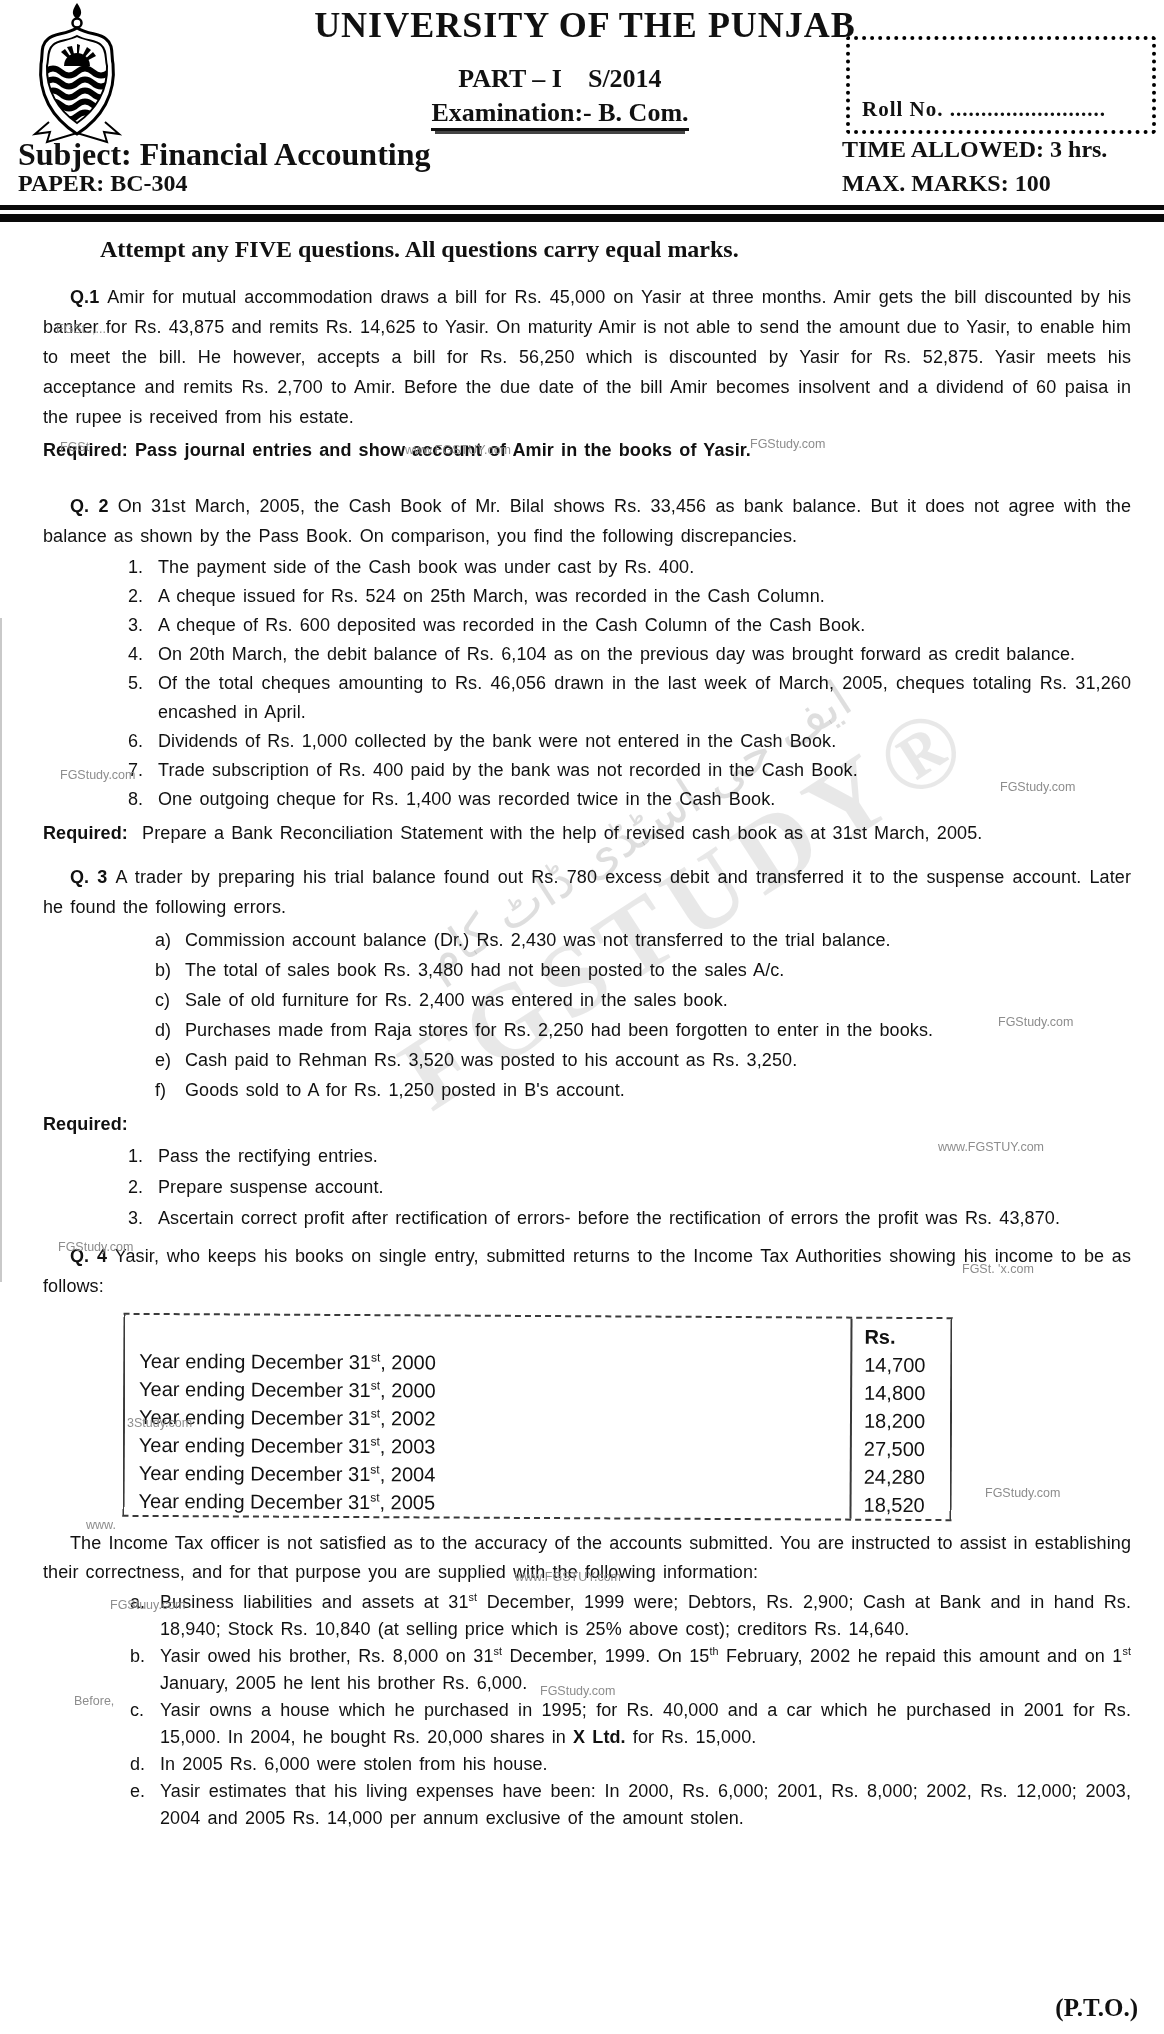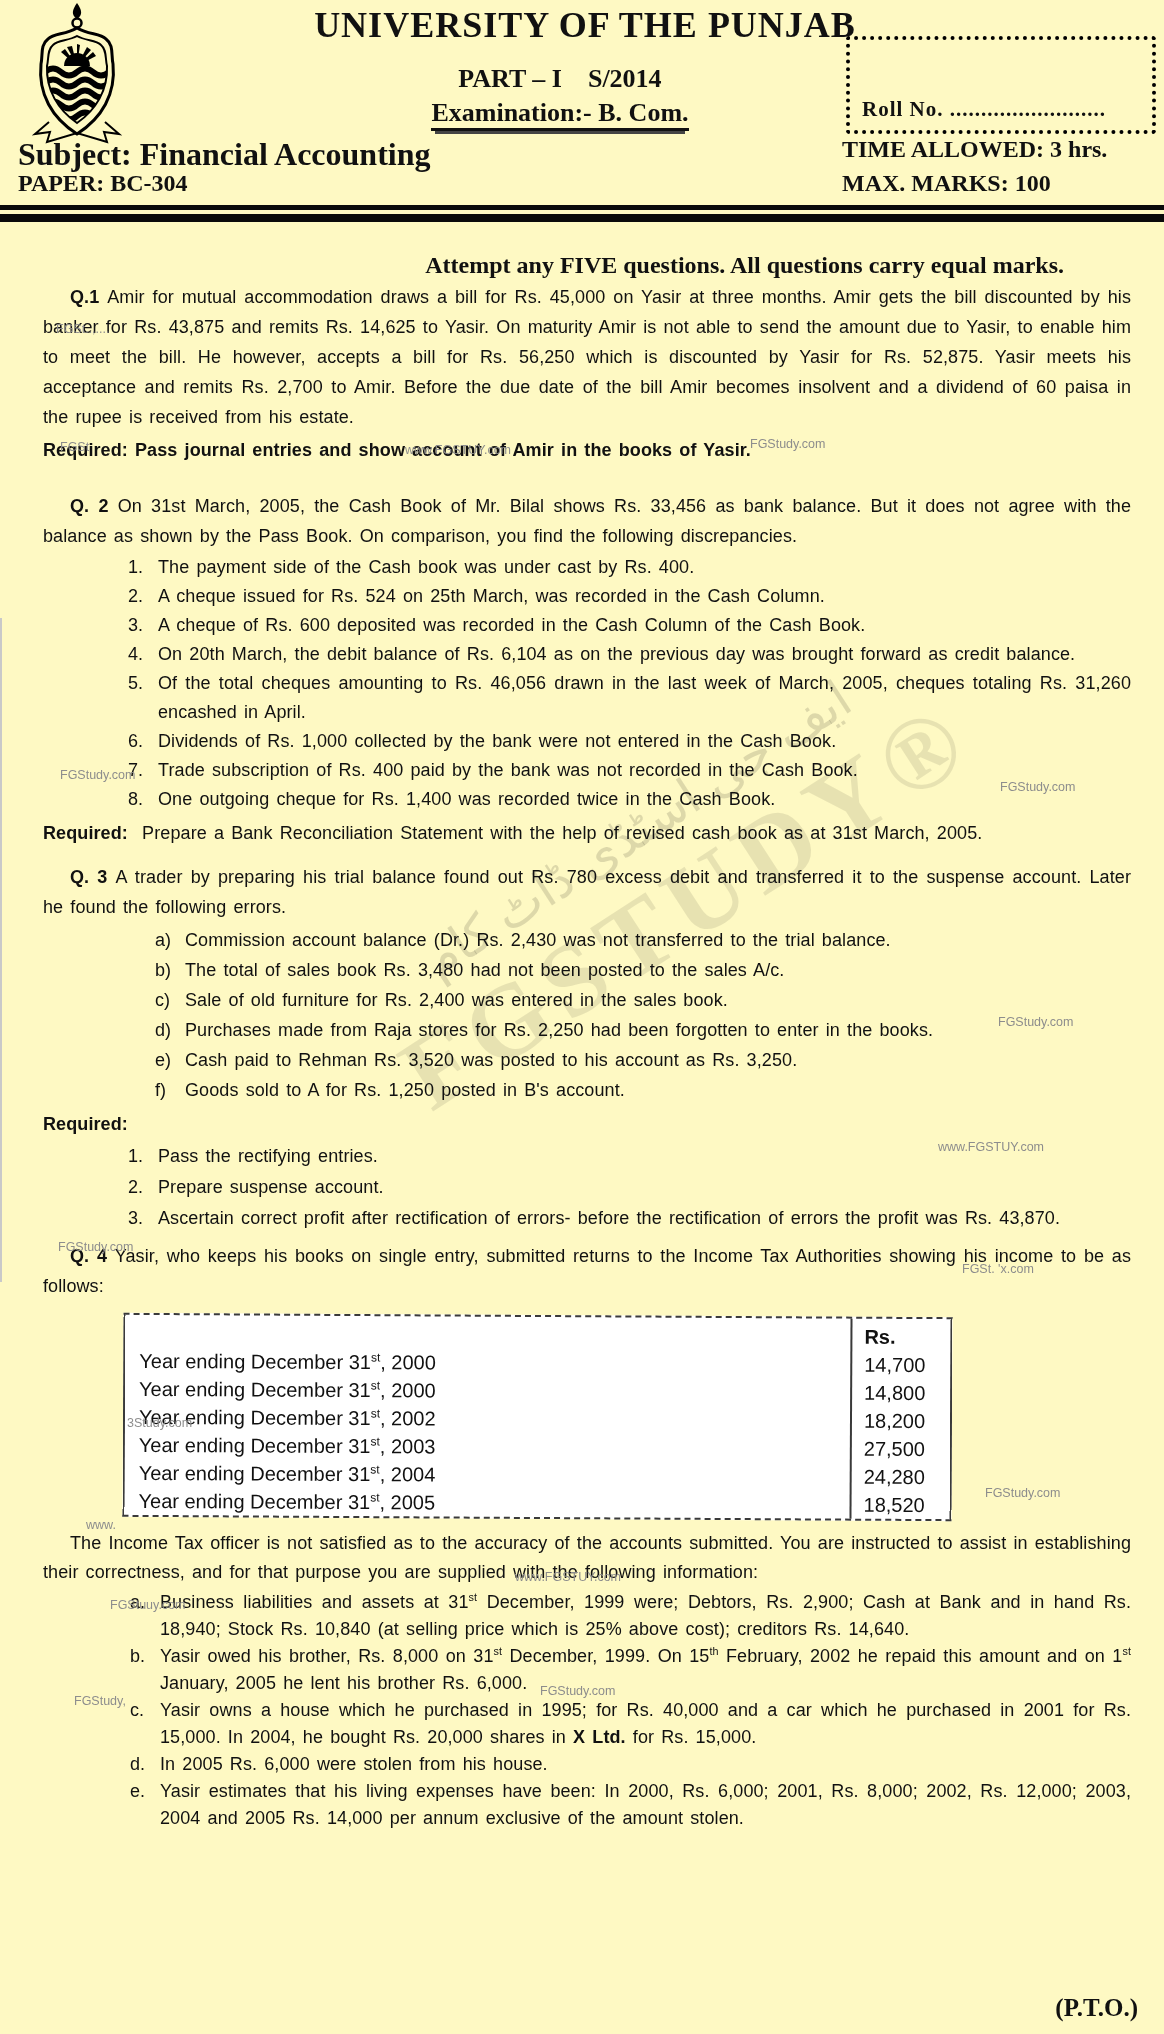--- a/index.html
+++ b/index.html
@@ -1,36 +1,36 @@
 <!DOCTYPE html>
 <html><head>
 <meta charset="utf-8">
 <style>
   html,body{margin:0;padding:0;background:#e8e8e8;}
-  .page{position:relative;width:1164px;height:2034px;background:#fef9c3;overflow:hidden;
+  .page{position:relative;width:1164px;height:2034px;background:#ffffff;overflow:hidden;
         font-family:"Liberation Sans",sans-serif;color:#111;}
   .page::before{content:"";position:absolute;left:0;top:618px;width:2px;height:664px;background:#c9c9c9;}
   
   .hdr-title{position:absolute;left:150px;top:4px;width:870px;text-align:center;
              font-family:"Liberation Serif",serif;font-weight:700;font-size:36px;letter-spacing:1px;}
   .hdr-part{position:absolute;left:150px;top:64px;width:820px;text-align:center;
             font-family:"Liberation Serif",serif;font-weight:700;font-size:26px;white-space:pre;}
   .hdr-exam{position:absolute;left:150px;top:98px;width:820px;text-align:center;
             font-family:"Liberation Serif",serif;font-weight:700;font-size:26px;}
   .hdr-exam span{border-bottom:3px solid #111;box-shadow:0 7px 0 -4px #444;padding-bottom:1px;}
   .rollbox{position:absolute;left:846px;top:36px;width:302px;height:90px;border:4px dotted #000;border-radius:4px;}
   .rolltext{position:absolute;left:12px;bottom:8px;font-family:"Liberation Serif",serif;
             font-weight:700;font-size:21px;letter-spacing:1px;}
   .hdr-subject{position:absolute;left:18px;top:136px;font-family:"Liberation Serif",serif;font-weight:700;font-size:32px;}
   .hdr-paper{position:absolute;left:18px;top:170px;font-family:"Liberation Serif",serif;font-weight:700;font-size:24px;}
   .hdr-time{position:absolute;left:842px;top:136px;font-family:"Liberation Serif",serif;font-weight:700;font-size:24px;}
   .hdr-marks{position:absolute;left:842px;top:170px;font-family:"Liberation Serif",serif;font-weight:700;font-size:24px;}
   .rule1{position:absolute;left:0;top:205px;width:1164px;height:5px;background:#0a0a0a;}
   .rule2{position:absolute;left:0;top:214px;width:1164px;height:8px;background:#0a0a0a;}
-  .instruction{position:absolute;left:100px;top:252px;width:964px;text-align:right;
+  .instruction{position:absolute;left:100px;top:236px;width:964px;text-align:left;
                font-family:"Liberation Serif",serif;font-weight:700;font-size:24px;}
   
   .content{position:absolute;left:0;top:270px;right:0;z-index:2;}
   .body-p{margin:0;padding:0 33px 0 43px;font-size:18px;line-height:30px;text-align:justify;
           word-spacing:2px;letter-spacing:0.1px;}
   .indent1{text-indent:27px;}
   .b{font-weight:700;}
   .sup{vertical-align:super;font-size:0.6em;line-height:0;}
   .olist{padding:0 33px 0 95px;font-size:18px;word-spacing:2px;letter-spacing:0.1px;}
   .oitem{display:flex;line-height:29px;}
@@ -272,16 +272,16 @@
       <div class="wm" style="left: 998px; top: 1015px;">FGStudy.com</div>
       <div class="wm" style="left: 938px; top: 1140px;">www.FGSTUY.com</div>
       <div class="wm" style="left: 58px; top: 1240px;">FGStudy.com</div>
       <div class="wm" style="left: 962px; top: 1262px;">FGSt. 'x.com</div>
       <div class="wm" style="left: 127px; top: 1416px;">3Study.com</div>
       <div class="wm" style="left: 86px; top: 1518px;">www.</div>
       <div class="wm" style="left: 985px; top: 1486px;">FGStudy.com</div>
       <div class="wm" style="left: 515px; top: 1570px;">www.FGSTUY.com</div>
       <div class="wm" style="left: 110px; top: 1598px;">FGStuuy.com</div>
       <div class="wm" style="left: 540px; top: 1684px;">FGStudy.com</div>
-      <div class="wm" style="left: 74px; top: 1694px;">FGStudy,</div>
+      <div class="wm" style="left: 74px; top: 1694px;">Before,</div>
     </div>
 
 </div>
 
 </body></html>

